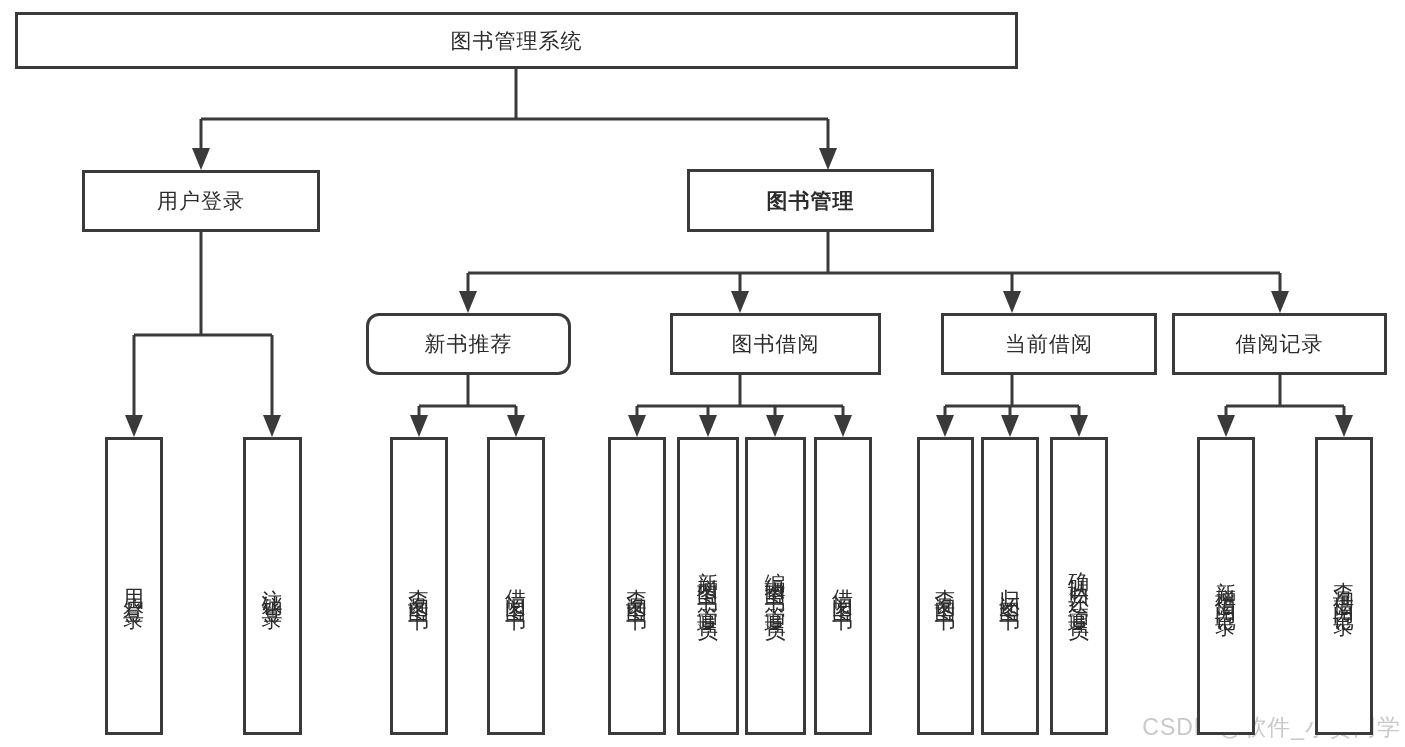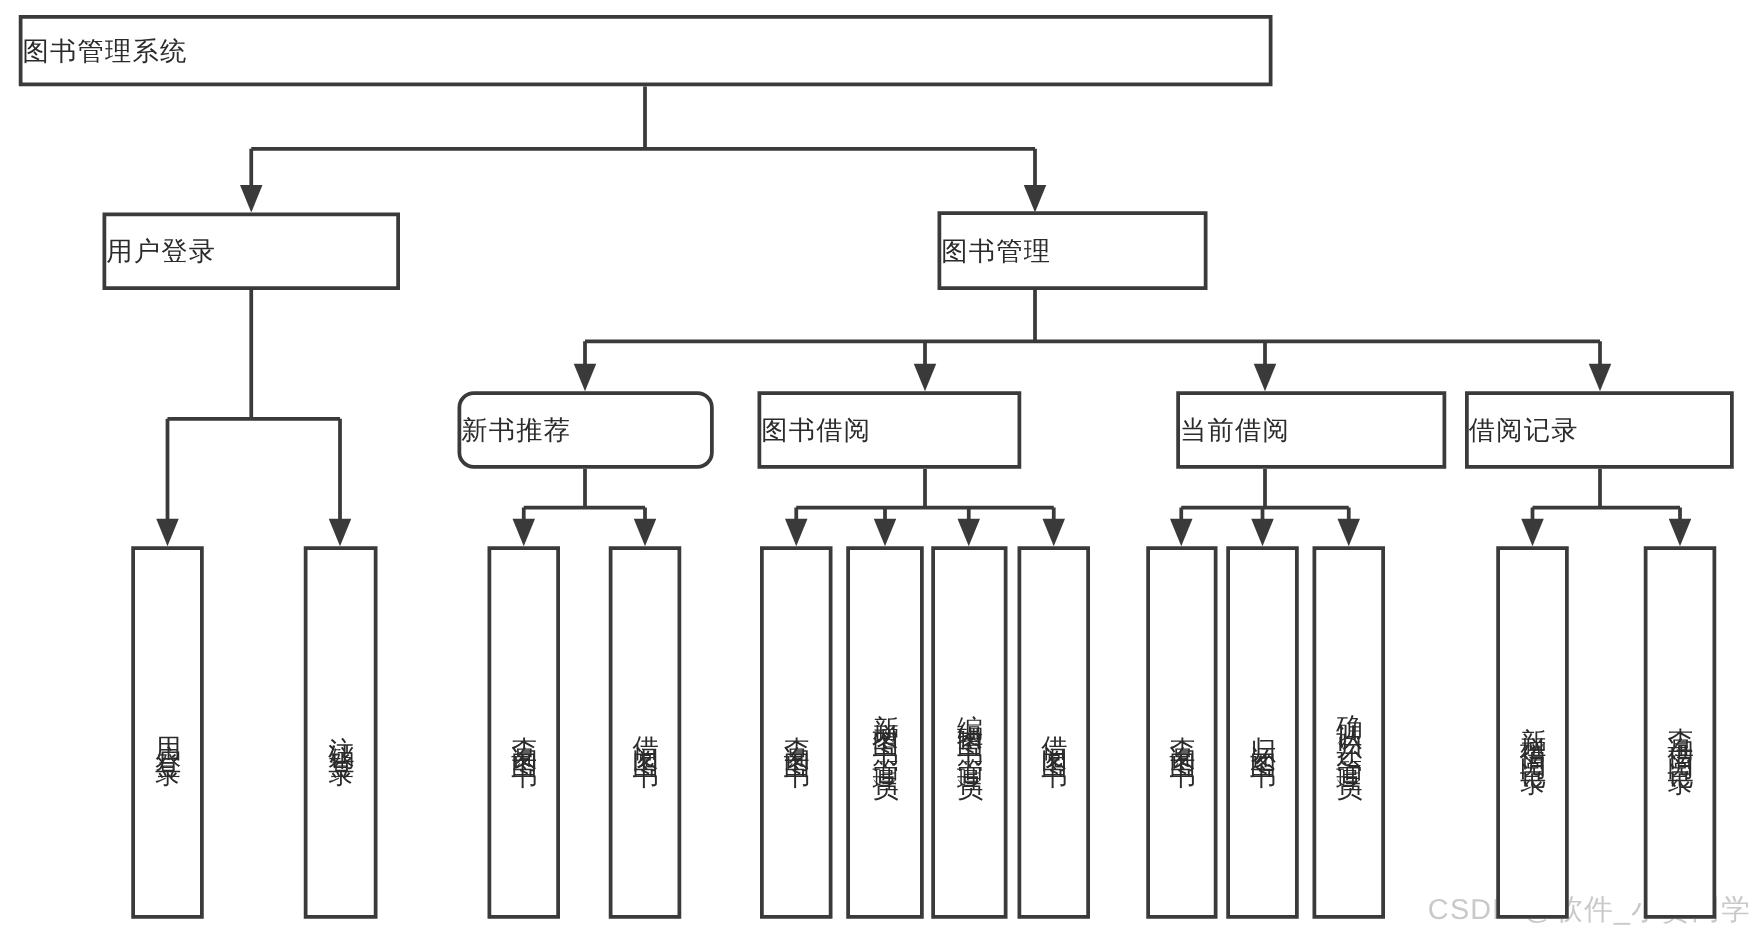--- a/index.html
+++ b/index.html
@@ -15,21 +15,21 @@
     width:1405px;height:747px;
     background:var(--bg);
     overflow:hidden;
   }
   #connectors{position:absolute;left:0;top:0;color:var(--line);}
   .node{
     position:absolute;
     box-sizing:border-box;
     border:3px solid var(--line);
     background:#fff;
-    display:flex;align-items:center;
+    display:flex;align-items:center;justify-content:center;
     font-size:21px;
     letter-spacing:1px;
     color:var(--text);
     z-index:2;
   }
   .leaf{
     position:absolute;
     top:437px;height:298px;
     box-sizing:border-box;
     border:3px solid var(--line);
@@ -109,28 +109,28 @@
     </g>
   </svg>
 
   <div class="node" style="left:15px;top:12px;width:1003px;height:57px;">
     <span>图书管理系统</span>
   </div>
 
   <div class="node" style="left:82px;top:170px;width:238px;height:62px;">
     <span>用户登录</span>
   </div>
-  <div class="node" style="left:750px;top:169px;width:216px;height:63px;">
+  <div class="node" style="left:687px;top:169px;width:247px;height:63px;font-weight:bold;">
     <span>图书管理</span>
   </div>
 
   <div class="node" style="left:366px;top:313px;width:205px;height:62px;border-radius:13px;">
     <span>新书推荐</span>
   </div>
-  <div class="node" style="left:606px;top:313px;width:211px;height:62px;">
+  <div class="node" style="left:670px;top:313px;width:211px;height:62px;">
     <span>图书借阅</span>
   </div>
   <div class="node" style="left:904px;top:313px;width:216px;height:62px;margin-left:37px;">
     <span>当前借阅</span>
   </div>
   <div class="node" style="left:1172px;top:313px;width:215px;height:62px;">
     <span>借阅记录</span>
   </div>
 
   <div class="leaf" style="left:105px;width:58px;">

